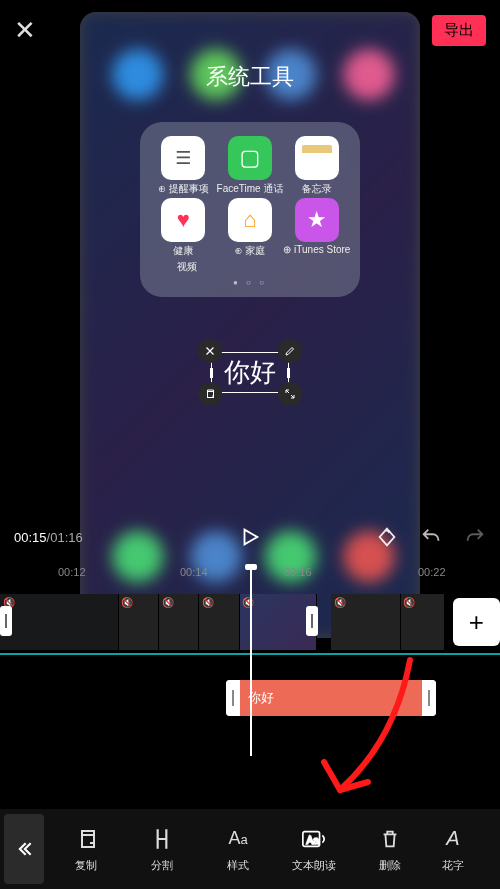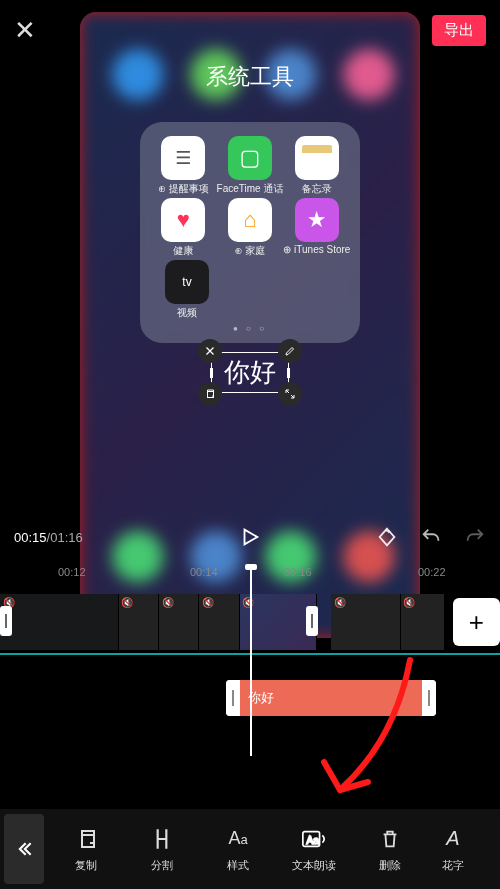--- a/index.html
+++ b/index.html
@@ -3,24 +3,24 @@
 <meta charset="utf-8">
 <style>
   html,body{margin:0;padding:0;background:#000;font-family:-apple-system,"PingFang SC",sans-serif;color:#fff;overflow:hidden}
   #app{width:500px;height:889px;position:relative;background:#000}
 
   
   .topbar{position:absolute;top:0;left:0;right:0;height:60px;display:flex;align-items:center;justify-content:space-between;padding:0 14px;box-sizing:border-box}
   .close-x{font-size:26px;color:#ddd;cursor:pointer;font-weight:300}
   .top-right{display:flex;align-items:center;gap:14px}
   .expand-icon{width:20px;height:20px;cursor:pointer}
-  .export-btn{background:#ff2f55;color:#ffffff;font-size:15px;padding:6px 12px;border-radius:4px;cursor:pointer}
-
-  
-  .preview{position:absolute;top:12px;left:80px;width:340px;height:626px;border-radius:16px;overflow:hidden;background:#b91c1c}
+  .export-btn{background:#ff2f55;color:#000000;font-size:15px;padding:6px 12px;border-radius:4px;cursor:pointer}
+
+  
+  .preview{position:absolute;top:12px;left:80px;width:340px;height:626px;border-radius:16px;overflow:hidden;background:#404040}
   .phone-blur{position:absolute;inset:0;
     background:
       radial-gradient(circle at 17% 10%,#2e8bdf 24px,transparent 27px),
       radial-gradient(circle at 40% 10%,#5ec55a 24px,transparent 27px),
       radial-gradient(circle at 62% 10%,#4a83c8 24px,transparent 27px),
       radial-gradient(circle at 85% 10%,#e05a8e 24px,transparent 27px),
       radial-gradient(circle at 17% 87%,#45c870 24px,transparent 27px),
       radial-gradient(circle at 40% 87%,#4a83c8 24px,transparent 27px),
       radial-gradient(circle at 62% 87%,#45c870 24px,transparent 27px),
       radial-gradient(circle at 85% 87%,#d65050 24px,transparent 27px),
@@ -134,21 +134,20 @@
             <div class="fic" style="background:#fff;color:#ff9f0a">⌂</div>
             <div class="flbl">⊕ 家庭</div>
           </div>
         <div class="fapp">
             <div class="fic" style="background:#c956e8">★</div>
             <div class="flbl">⊕ iTunes Store</div>
           </div>
       </div>
       <div class="folder-row" style="justify-content:flex-start;padding-left:6px">
         <div class="fapp">
-            <div class="fic" style="background:#1c1c1e;font-size:12px">tv</div>
             <div class="flbl">视频</div>
           </div>
       </div>
       <div class="dots">● ○ ○</div>
     </div>
 
     <div class="text-ov">
       <div class="text-box">
         <span class="edge-h edge-l"></span><span class="edge-h edge-r"></span>
         <span class="txt">你好</span>
@@ -193,21 +192,21 @@
           <path d="M9 14L4 9l5-5M4 9h10a6 6 0 016 6v1"></path>
         </svg>
       <svg class="cicon" viewBox="0 0 24 24" fill="none" stroke="#666" stroke-width="2">
           <path d="M15 14l5-5-5-5M20 9H10a6 6 0 00-6 6v1"></path>
         </svg>
     </div>
   </div>
 
   <div class="ruler">
     <span class="rtick" style="left:58px">00:12</span>
-    <span class="rtick" style="left:190px">00:14</span>
+    <span class="rtick" style="left:180px">00:14</span>
     <span class="rtick" style="left:284px">00:16</span>
     <span class="rtick" style="left:418px">00:22</span>
   </div>
 
   <div class="track1">
     <div class="seg-h" style="left:0">
         <div class="bar"></div>
       </div>
     <div class="clip dark" style="width:120px">
         <span class="mut">🔇</span>

